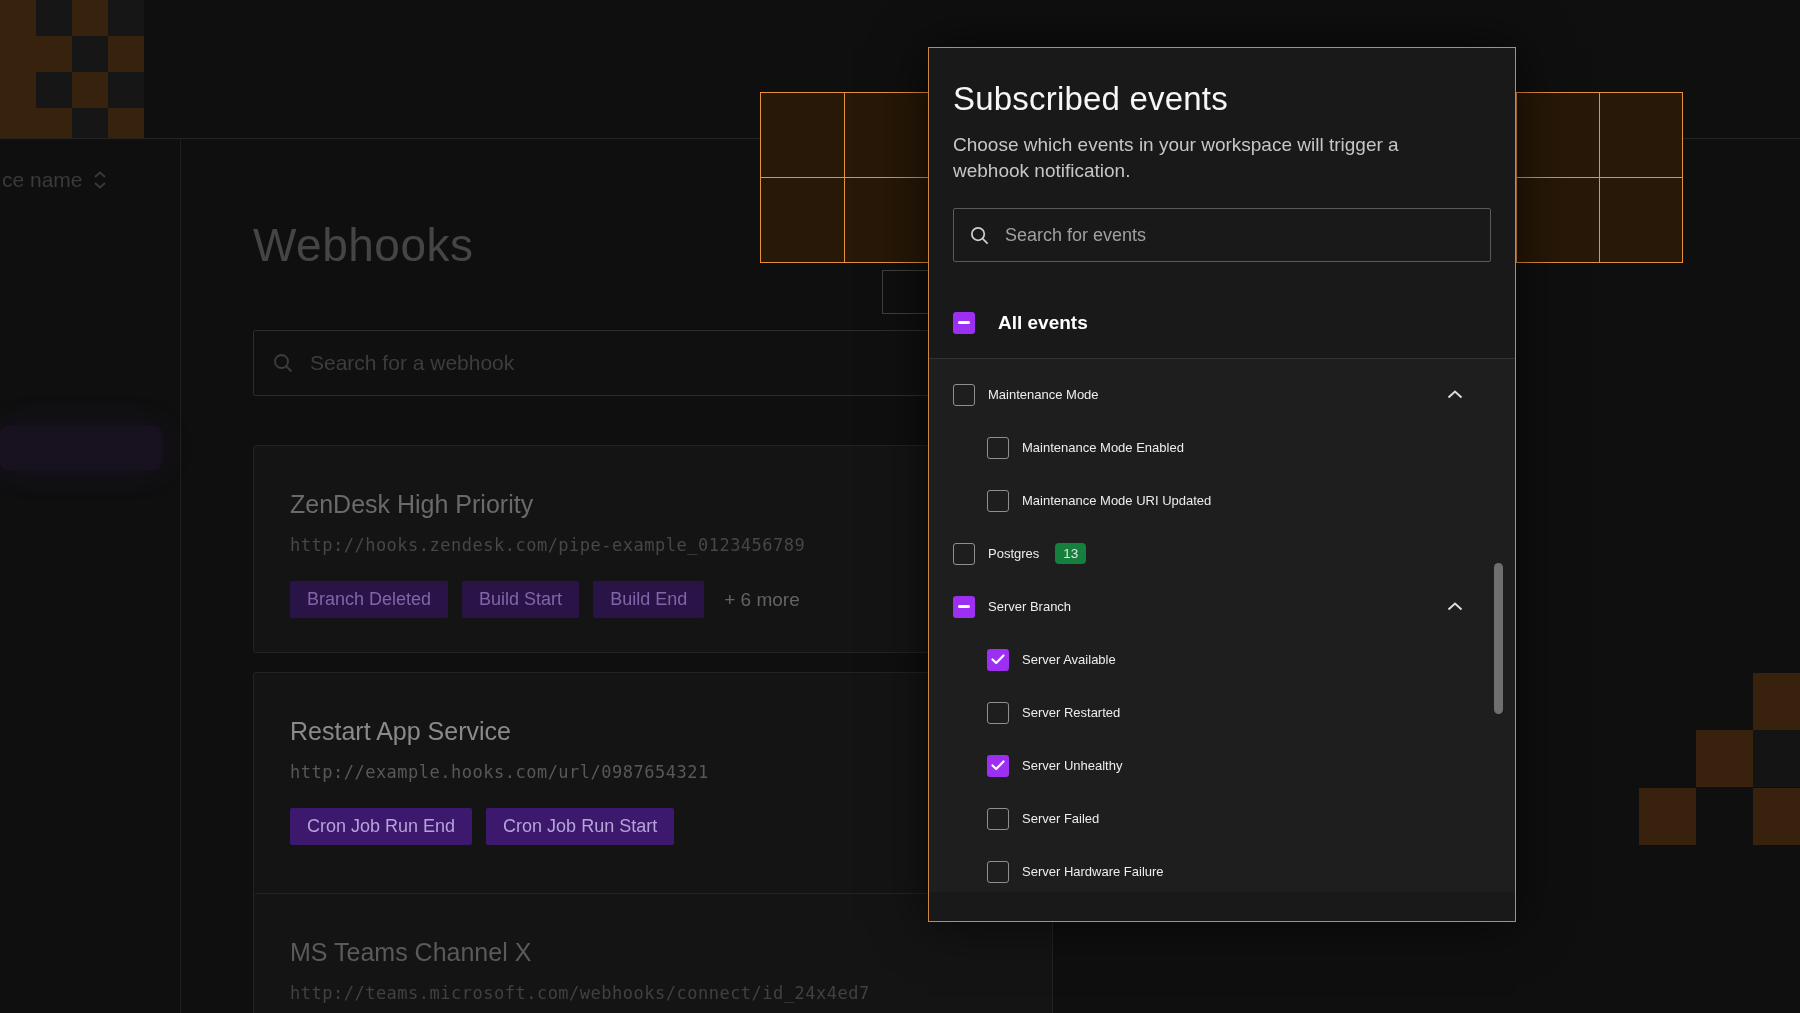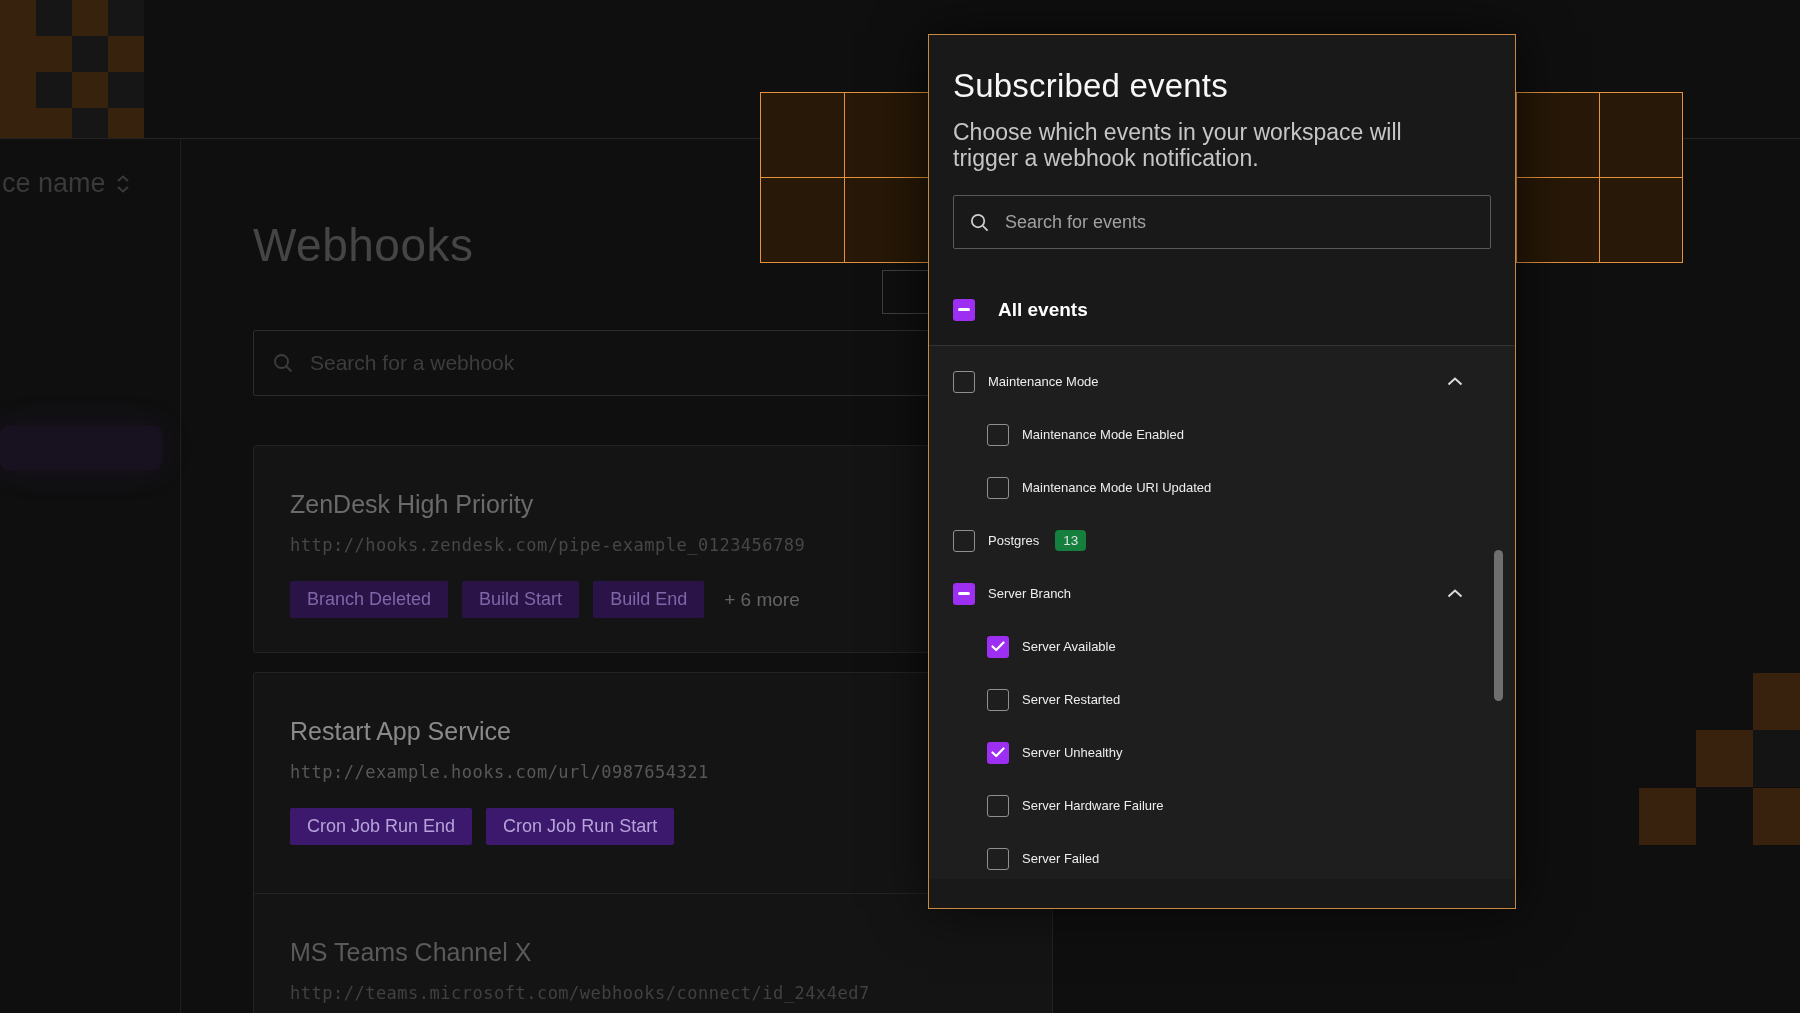--- a/index.html
+++ b/index.html
@@ -11,21 +11,21 @@
            grid-template-columns:repeat(4,36px);grid-auto-rows:36px;overflow:hidden;}
   .ck-cell.on{background:#37220e;}
   .ck-cell.off{background:#161616;}
 
   
   .top-divider{position:absolute;left:0;top:138px;width:1800px;height:1px;background:#242424;}
   .sidebar-divider{position:absolute;left:180px;top:138px;width:1px;height:875px;background:#1f1f1f;}
 
   
   .ws-name{position:absolute;left:2px;top:168px;display:flex;align-items:center;gap:10px;
-           color:#3a3a3a;font-size:27px;}
+           color:#3a3a3a;font-size:21px;}
   .sidebar-active{position:absolute;left:0;top:426px;width:162px;height:44px;border-radius:8px;
                   background:rgba(110,50,190,0.10);box-shadow:0 0 34px rgba(110,50,190,0.12);}
 
   
   .page-title{position:absolute;left:253px;top:218px;margin:0;font-size:46px;font-weight:400;
               color:#454545;letter-spacing:0.5px;}
   .page-search{position:absolute;left:253px;top:330px;width:800px;height:66px;border:1px solid #2d2d2d;
                border-radius:2px;display:flex;align-items:center;padding:0 0 0 18px;box-sizing:border-box;
                color:#3d3d3d;gap:14px;background:#101010;}
   .page-search input{flex:1;background:transparent;border:none;outline:none;color:#5a5a5a;
@@ -55,25 +55,25 @@
   .o-grid>div{background:#271807;}
   .o-grid.left{left:760px;top:92px;width:167px;height:169px;}
   .o-grid.right{left:1516px;top:92px;width:165px;height:169px;}
   .ghost-box{position:absolute;left:882px;top:270px;width:46px;height:42px;border:1px solid #3f3f3f;}
   .br-squares{position:absolute;left:0;top:0;width:1800px;height:1013px;pointer-events:none;}
   .br-cell{position:absolute;width:57px;height:57px;}
   .br-cell.on{background:#38220e;}
   .br-cell.off{background:#141414;}
 
   
-  .modal{position:absolute;left:928px;top:34px;width:588px;height:875px;box-sizing:border-box;
+  .modal{position:absolute;left:928px;top:47px;width:588px;height:875px;box-sizing:border-box;
          border:1px solid #c9893f;background:#191919;z-index:10;box-shadow:0 0 50px rgba(0,0,0,0.65);}
   .modal-header{padding:0 24px;}
   .modal-title{margin:0;padding-top:32px;font-size:33px;font-weight:500;color:#f7f7f7;letter-spacing:0.2px;}
-  .modal-desc{margin:14px 0 0;font-size:23px;line-height:26px;color:#c6c6c6;max-width:520px;}
+  .modal-desc{margin:14px 0 0;font-size:19px;line-height:26px;color:#c6c6c6;max-width:520px;}
   .modal-search{margin-top:24px;height:52px;border:1px solid #5a5a5a;border-radius:2px;display:flex;
                 align-items:center;gap:13px;padding:0 0 0 15px;color:#cfcfcf;}
   .modal-search input{flex:1;background:transparent;border:none;outline:none;color:#e8e8e8;font-size:18px;
                 font-family:"Liberation Sans",sans-serif;}
   .modal-search input::placeholder{color:#a0a0a0;}
   .all-events{margin-top:49px;display:flex;align-items:center;gap:23px;height:23px;}
   .all-events .lbl{font-size:19px;font-weight:700;color:#ffffff;}
   .modal-divider{margin-top:24px;height:1px;background:#333;margin-left:-24px;margin-right:-24px;}
   .modal-list{background:#1e1e1e;height:524px;padding:9px 24px 0;overflow:hidden;}
   .row{height:53px;display:flex;align-items:center;gap:13px;}
@@ -252,23 +252,23 @@
         <div class="row lvl1">
           <span class="cb checked">
             <svg width="14" height="11" viewBox="0 0 14 11">
               <polyline points="1.5,5.5 5.2,9 12.5,1.5" fill="none" stroke="#fff" stroke-width="2.2" stroke-linecap="round" stroke-linejoin="round"></polyline>
             </svg>
           </span>
           <span class="lbl">Server Unhealthy</span>
         </div>
         <div class="row lvl1">
           <span class="cb unchecked"></span>
+          <span class="lbl">Server Failed</span>
+        </div>
+        <div class="row lvl1">
+          <span class="cb unchecked"></span>
           <span class="lbl">Server Hardware Failure</span>
         </div>
-        <div class="row lvl1">
-          <span class="cb unchecked"></span>
-          <span class="lbl">Server Failed</span>
-        </div>
       </div>
     <div class="modal-scrollbar"></div>
   </div>
 
 </div>
 
 </body></html>

